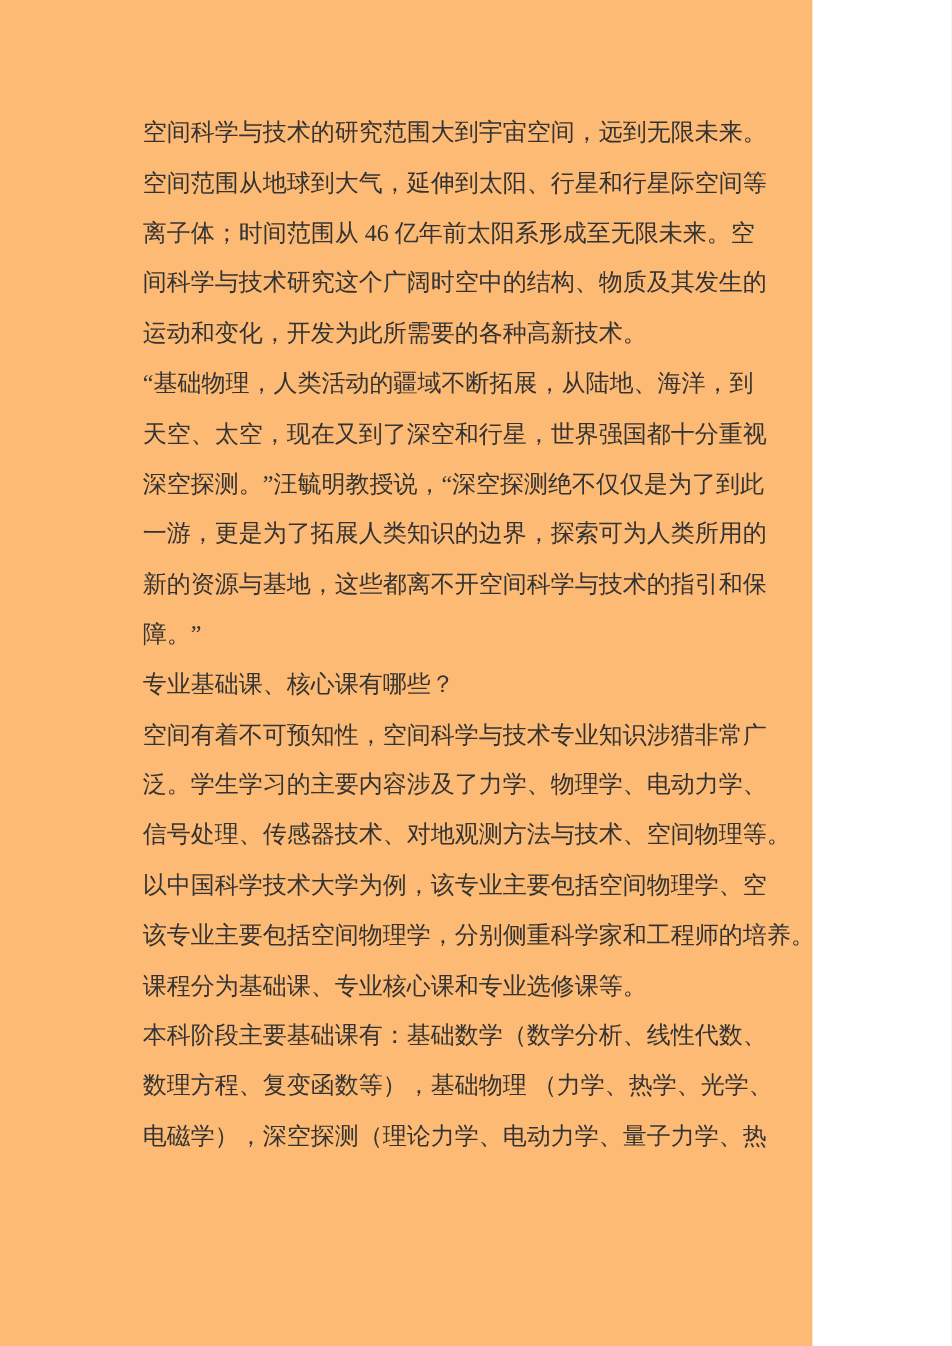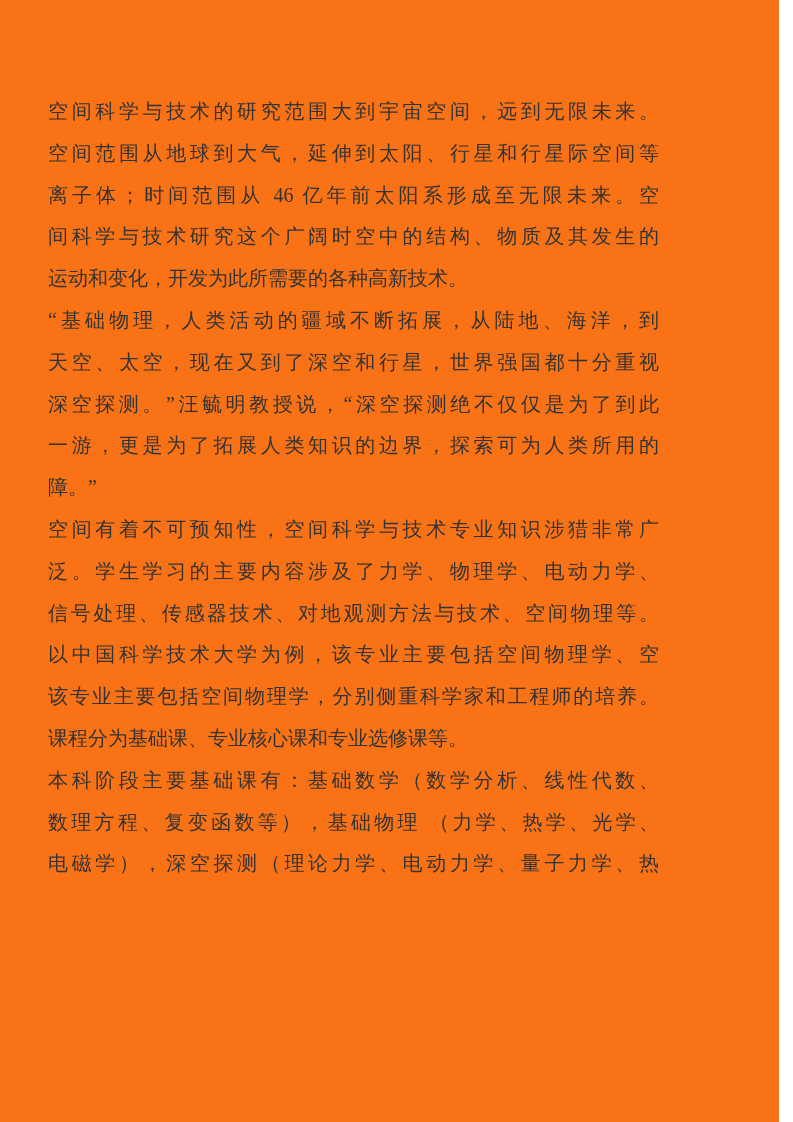--- a/index.html
+++ b/index.html
@@ -7,24 +7,24 @@
     padding: 0;
     background: #ffffff;
   }
   body {
     width: 793px;
     height: 1122px;
     overflow: hidden;
   }
   .page {
     box-sizing: border-box;
-    width: 779px;
+    width: 677px;
     height: 1122px;
-    padding: 91px 120px 0 48px;
-    background: #f97316;
+    padding: 91px 120px 0 119px;
+    background: #fdba74;
   }
   .line {
     font-family: "Liberation Serif", "DejaVu Serif", serif;
     font-size: 20px;
     line-height: 41.8px;
     height: 41.8px;
     color: #333333;
     text-align: justify;
     text-align-last: justify;
     white-space: nowrap;
@@ -41,21 +41,23 @@
 <div class="page">
   <div class="line">空间科学与技术的研究范围大到宇宙空间，远到无限未来。</div>
   <div class="line">空间范围从地球到大气，延伸到太阳、行星和行星际空间等</div>
   <div class="line">离子体；时间范围从 46 亿年前太阳系形成至无限未来。空</div>
   <div class="line">间科学与技术研究这个广阔时空中的结构、物质及其发生的</div>
   <div class="line end">运动和变化，开发为此所需要的各种高新技术。</div>
   <div class="line">“基础物理，人类活动的疆域不断拓展，从陆地、海洋，到</div>
   <div class="line">天空、太空，现在又到了深空和行星，世界强国都十分重视</div>
   <div class="line">深空探测。”汪毓明教授说，“深空探测绝不仅仅是为了到此</div>
   <div class="line">一游，更是为了拓展人类知识的边界，探索可为人类所用的</div>
+  <div class="line">新的资源与基地，这些都离不开空间科学与技术的指引和保</div>
   <div class="line end">障。”</div>
+  <div class="line end">专业基础课、核心课有哪些？</div>
   <div class="line">空间有着不可预知性，空间科学与技术专业知识涉猎非常广</div>
   <div class="line">泛。学生学习的主要内容涉及了力学、物理学、电动力学、</div>
   <div class="line">信号处理、传感器技术、对地观测方法与技术、空间物理等。</div>
   <div class="line">以中国科学技术大学为例，该专业主要包括空间物理学、空</div>
   <div class="line">该专业主要包括空间物理学，分别侧重科学家和工程师的培养。</div>
   <div class="line end">课程分为基础课、专业核心课和专业选修课等。</div>
   <div class="line">本科阶段主要基础课有：基础数学（数学分析、线性代数、</div>
   <div class="line">数理方程、复变函数等），基础物理 （力学、热学、光学、</div>
   <div class="line">电磁学），深空探测（理论力学、电动力学、量子力学、热</div>
 </div>

